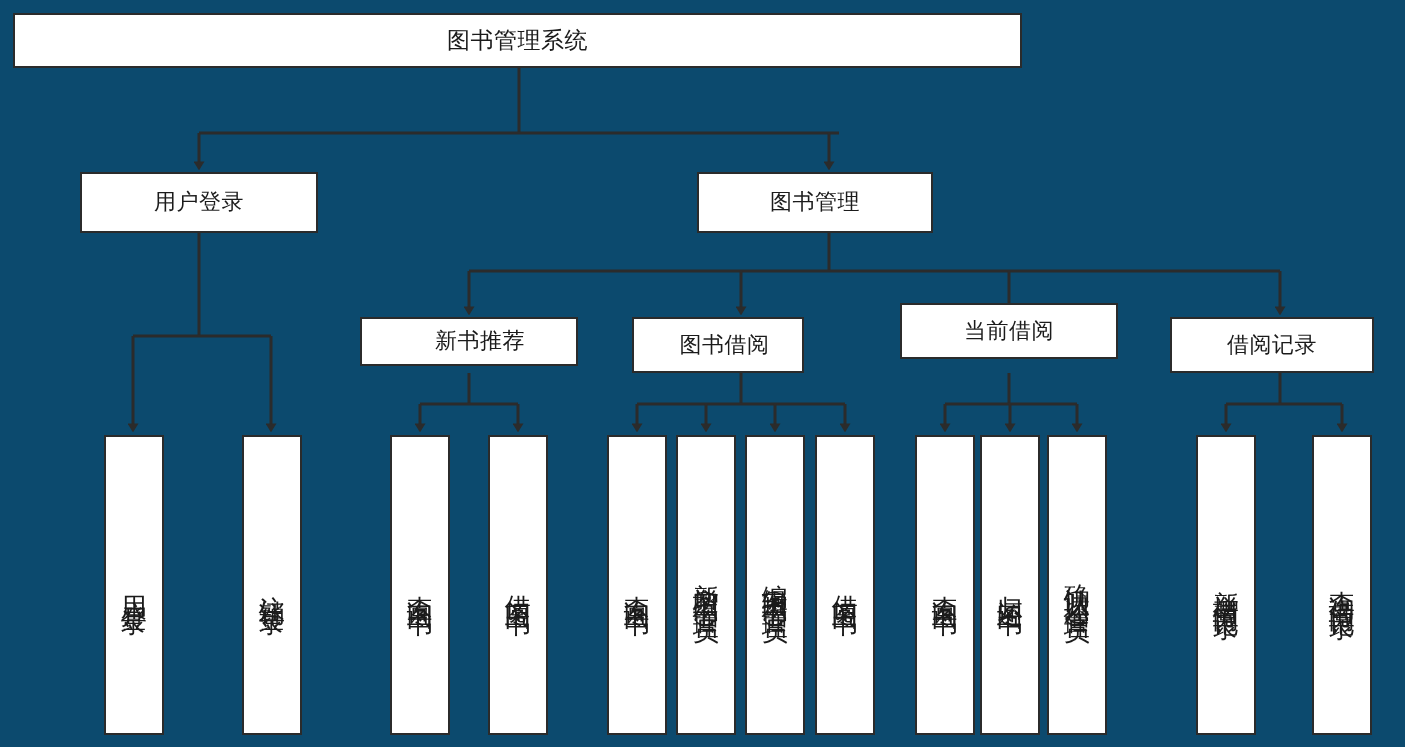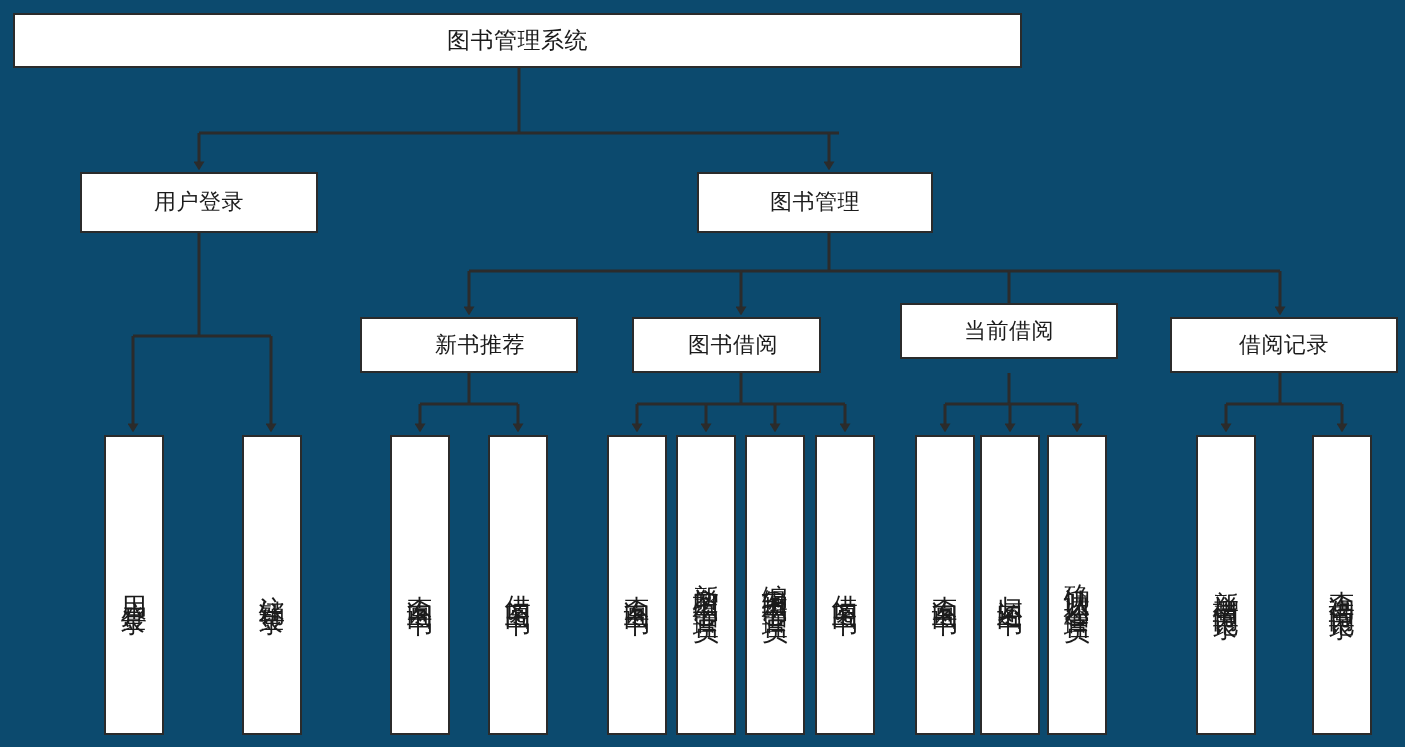--- a/index.html
+++ b/index.html
@@ -133,30 +133,30 @@
     <span class="node-label">图书管理系统</span>
   </div>
 
   <div class="node horiz" style="left:80px; top:172px; width:238px; height:61px;">
     <span class="node-label">用户登录</span>
   </div>
   <div class="node horiz" style="left:697px; top:172px; width:236px; height:61px;">
     <span class="node-label">图书管理</span>
   </div>
 
-  <div class="node horiz" style="left:360px; top:317px; width:218px; height:56px;padding-left:22px;">
+  <div class="node horiz" style="left:360px; top:317px; width:218px; height:49px;padding-left:22px;">
     <span class="node-label">新书推荐</span>
   </div>
-  <div class="node horiz" style="left:632px; top:317px; width:189px; height:56px;padding-left:13px;">
+  <div class="node horiz" style="left:632px; top:317px; width:172px; height:56px;padding-left:13px;">
     <span class="node-label">图书借阅</span>
   </div>
   <div class="node horiz" style="left:900px; top:303px; width:218px; height:56px;">
     <span class="node-label">当前借阅</span>
   </div>
-  <div class="node horiz" style="left:1170px; top:317px; width:228px; height:56px;justify-content:center;">
+  <div class="node horiz" style="left:1170px; top:317px; width:204px; height:56px;justify-content:center;">
     <span class="node-label">借阅记录</span>
   </div>
 
   <div class="node leaf" style="left:104px; top:435px; width:60px; height:300px;">
     <span class="node-label">用户登录</span>
   </div>
   <div class="node leaf" style="left:242px; top:435px; width:60px; height:300px;">
     <span class="node-label">注销登录</span>
   </div>
 

